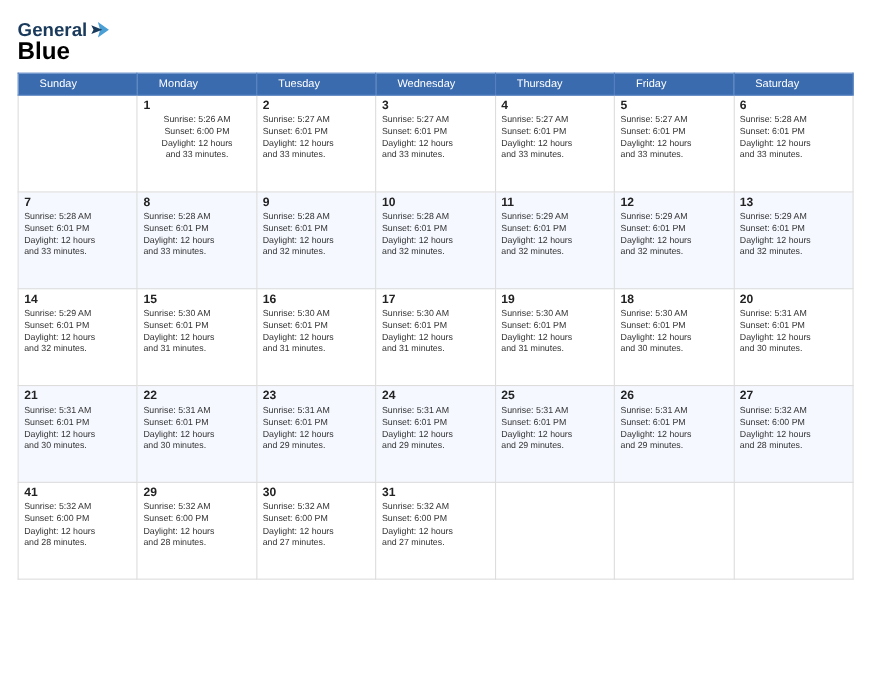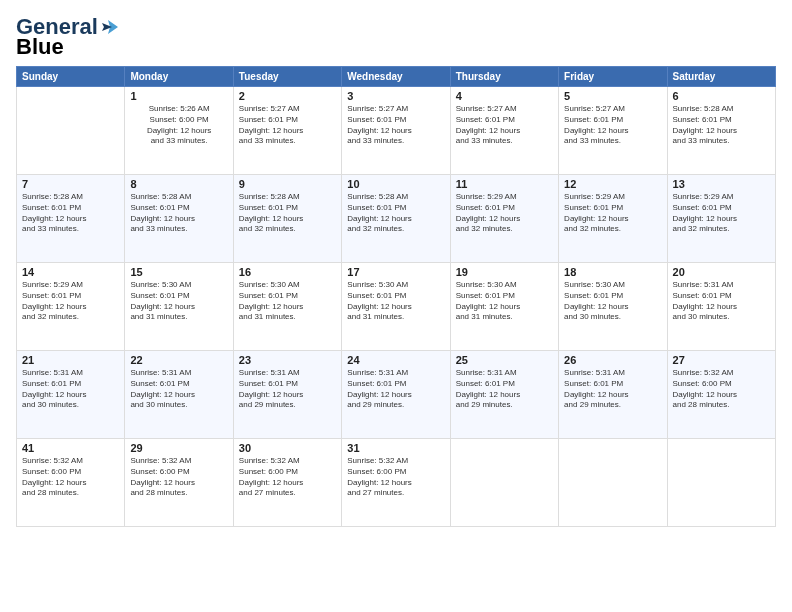--- a/index.html
+++ b/index.html
@@ -43,23 +43,23 @@
     }
     table {
       width: 100%;
       border-collapse: collapse;
       font-size: 9px;
     }
     thead tr th {
       background-color: #3a6baf;
       color: #fff;
       text-align: left;
-      padding: 4px 5px;
+      padding: 4px 19px;
       font-size: 10px;
-      font-weight: bold;
+      font-weight: normal;
       border: 1px solid #5580c0;
     }
     tbody tr {
       border-bottom: 1px solid #ccc;
     }
     tbody tr:nth-child(even) {
       background-color: #f5f8ff;
     }
     tbody tr:nth-child(odd) {
       background-color: #fff;
@@ -86,21 +86,21 @@
       background: #fff;
     }
   </style>
 </head>
 <body>
 
 <div class="page">
   <div class="header">
     <div class="logo">
       <div style="display:flex;align-items:center;gap:2px;">
-        <div style="font-size:22px;font-weight:bold;color:#1a3a5c;line-height:1;">General</div>
+        <div style="font-size:17px;font-weight:bold;color:#1a3a5c;line-height:1;">General</div>
 
         <svg width="22" height="22" viewBox="0 0 22 22">
           <polygon points="8,4 18,11 8,18 10,11" fill="#4a9fd4"></polygon>
           <polygon points="2,7 12,11 2,15 4,11" fill="#1a3a5c"></polygon>
         </svg>
       </div>
       <div style="font-size:22px;font-weight:bold;color:#000000;line-height:1;margin-top:-2px;">Blue</div>
     </div>
   </div>
 

